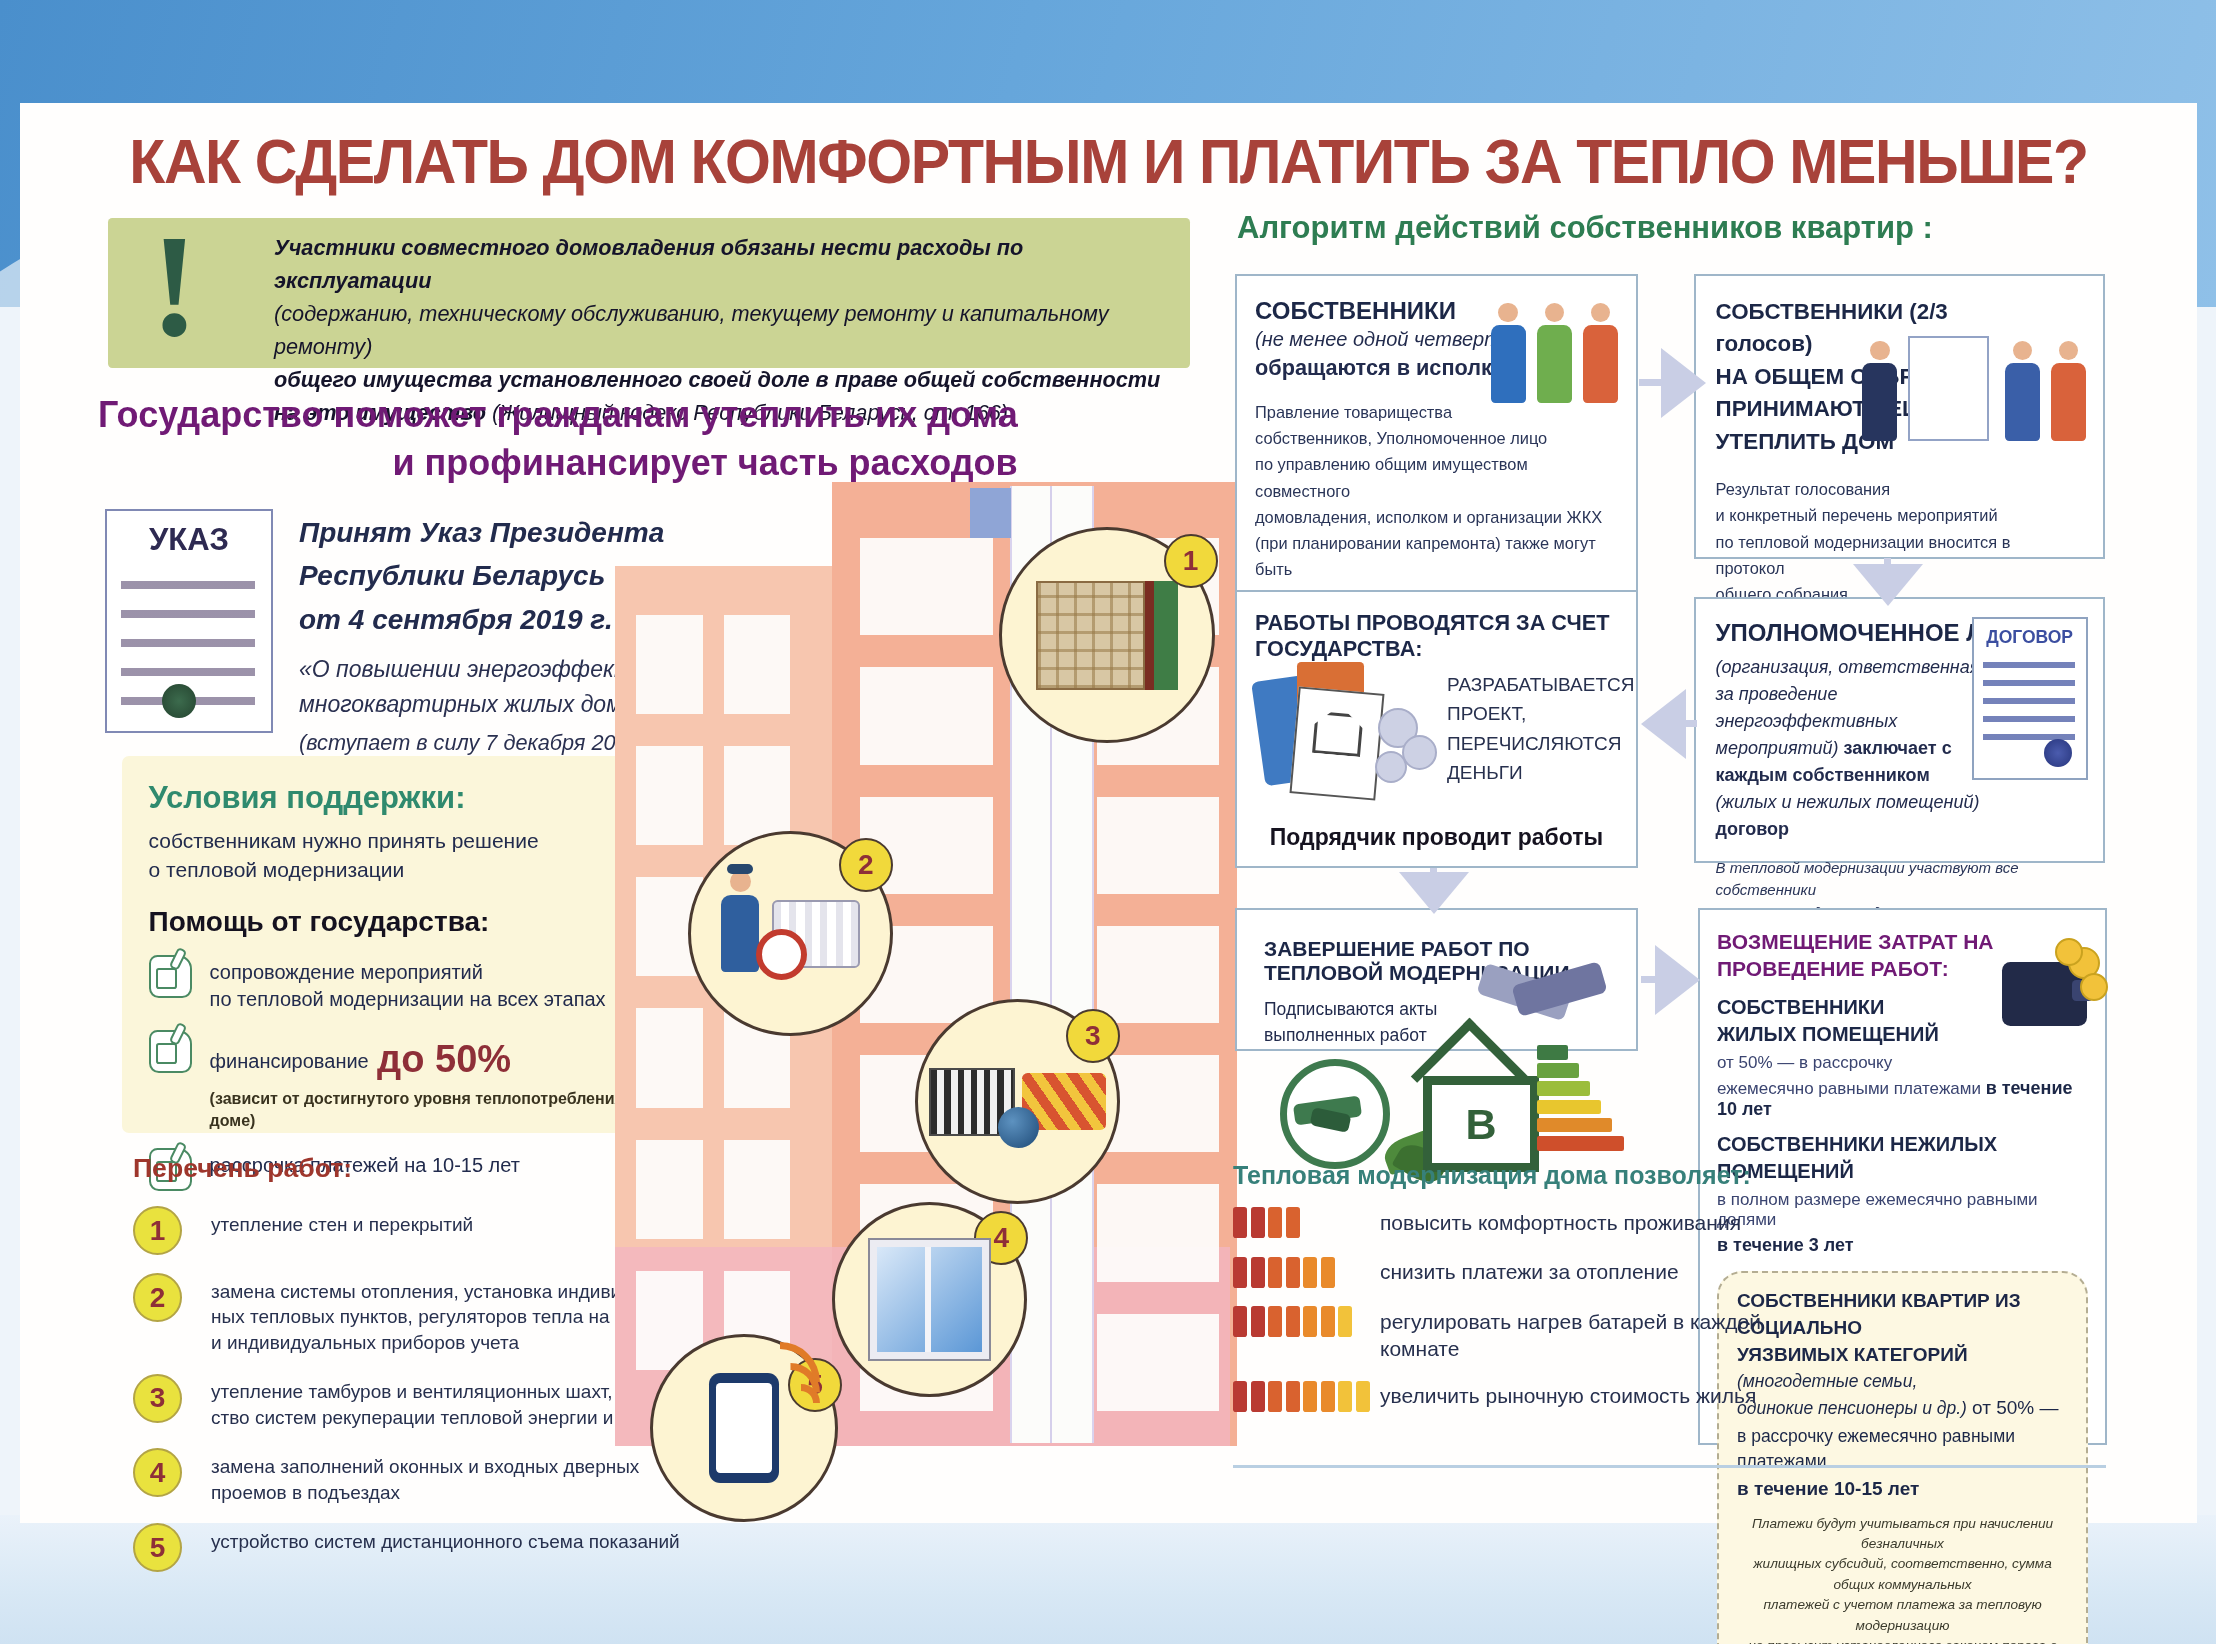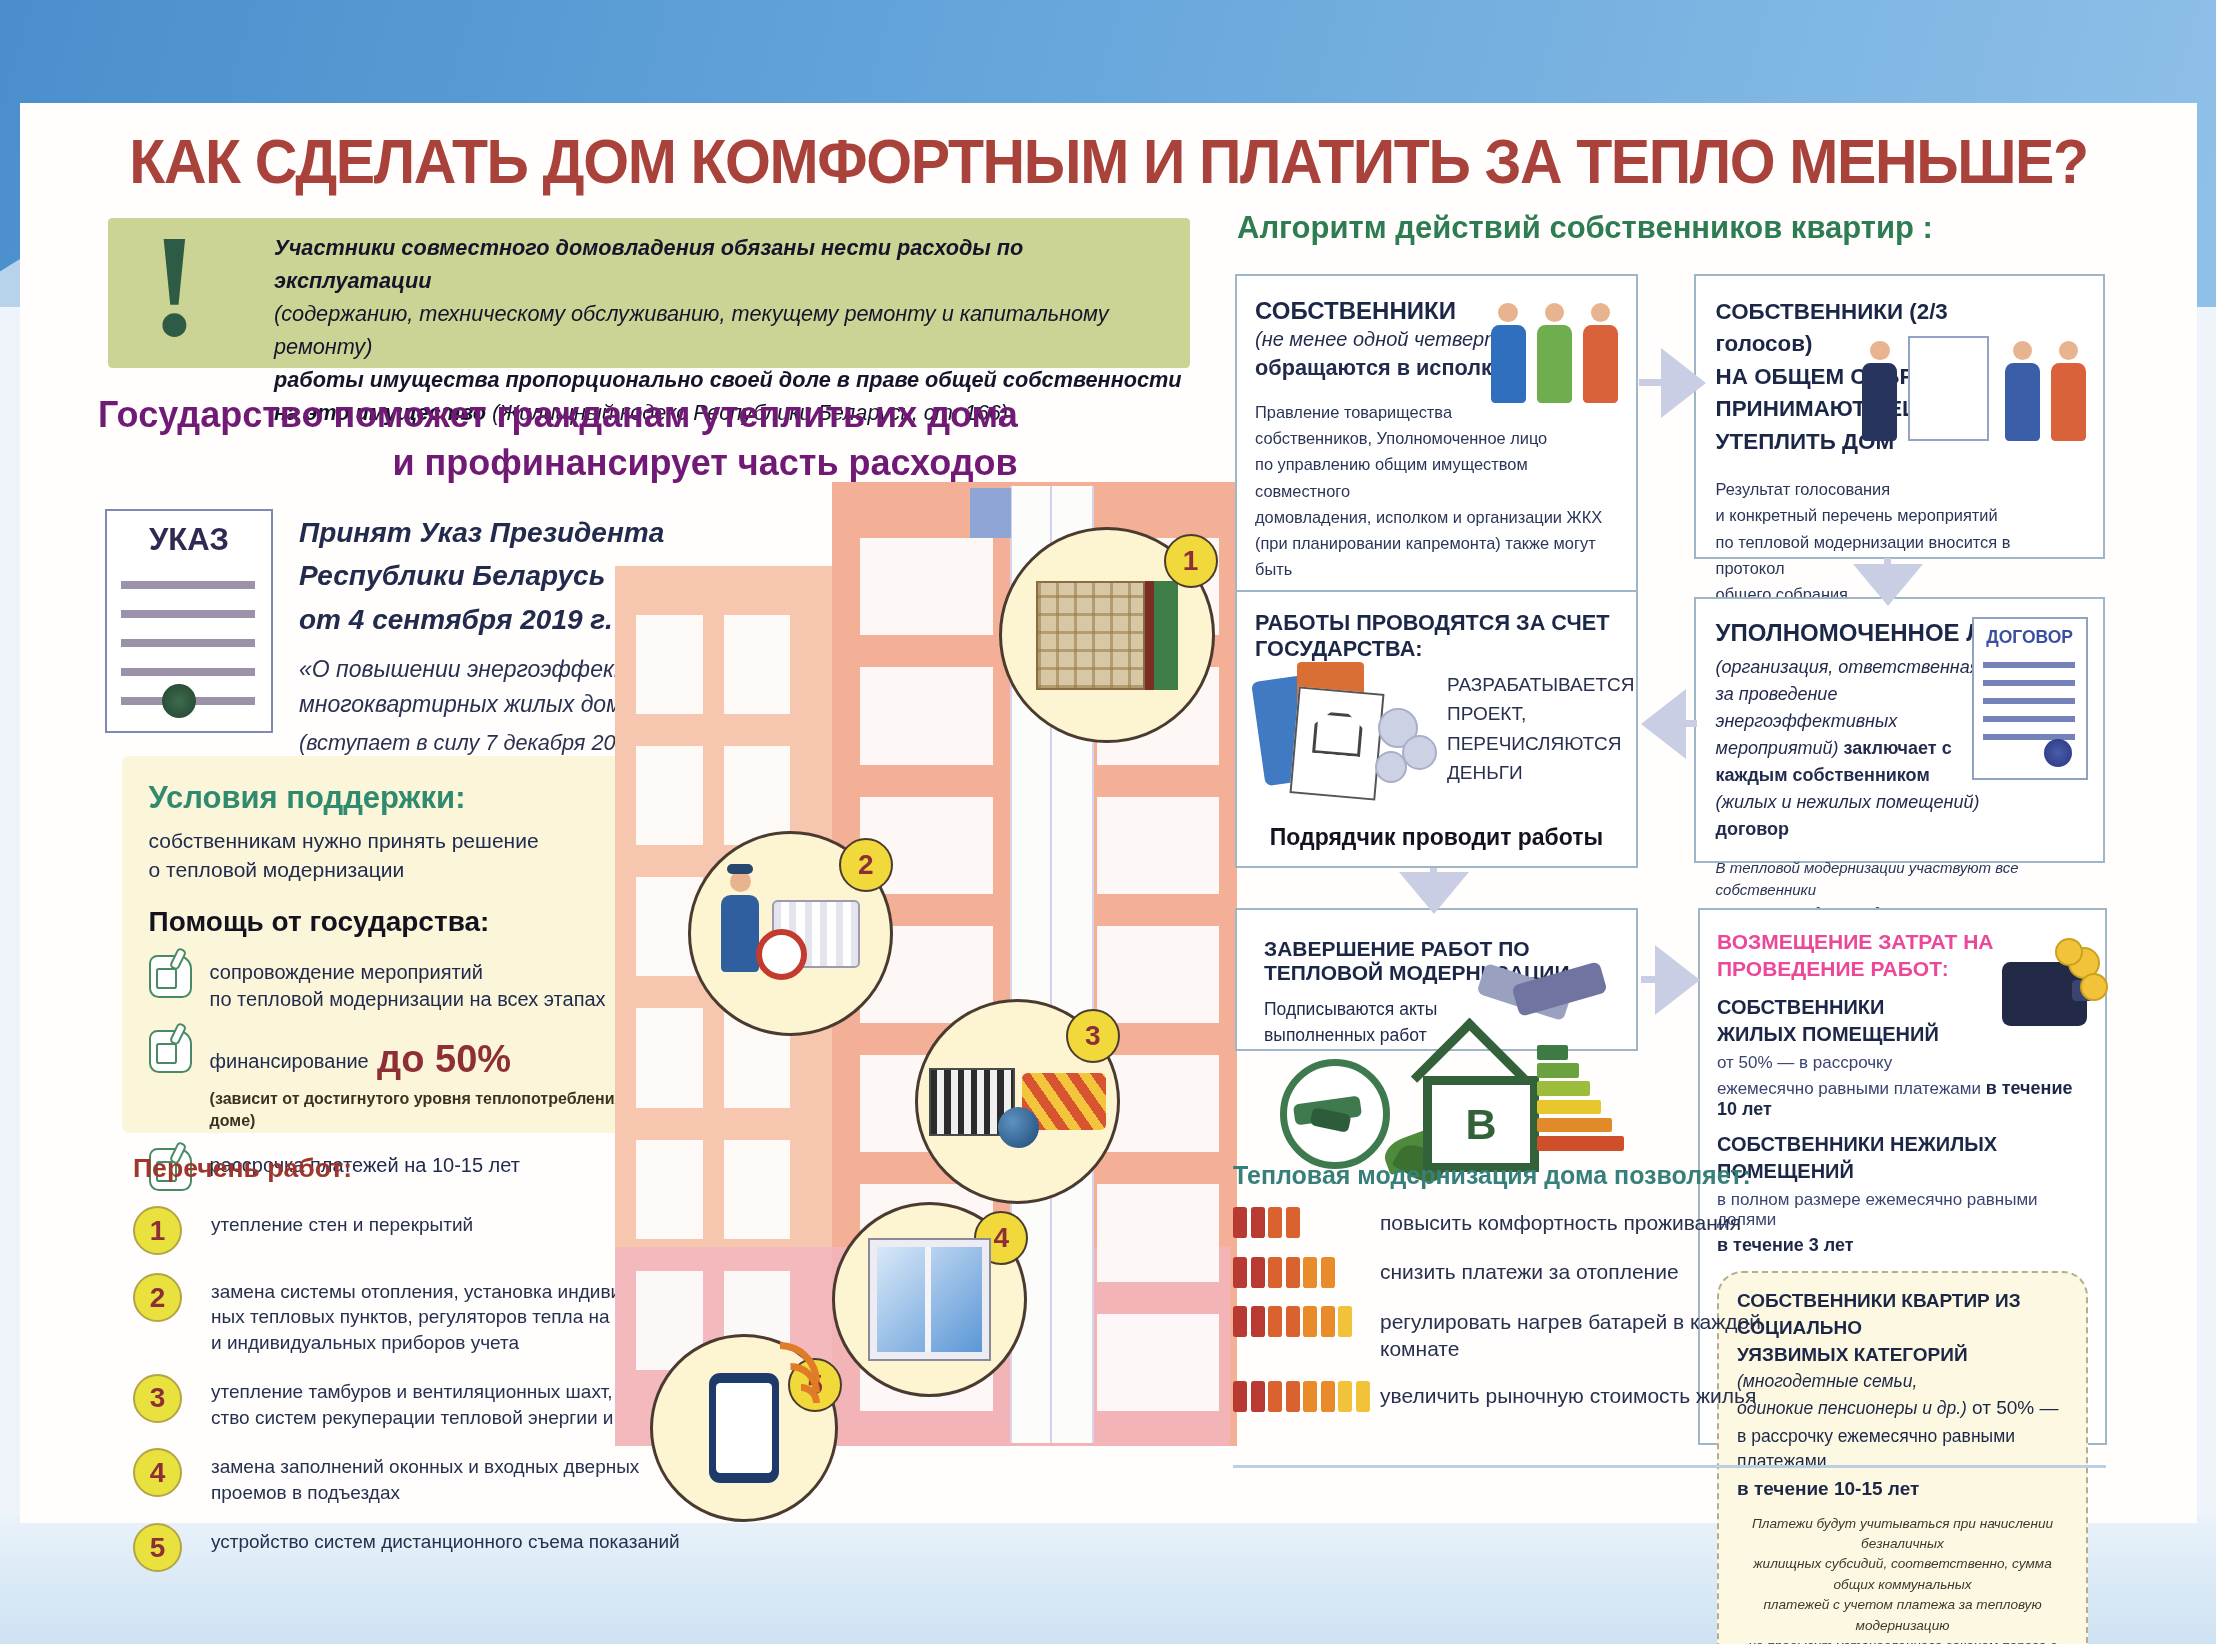--- a/index.html
+++ b/index.html
@@ -164,21 +164,21 @@
   .co3{left:117px;top:89px;width:28px;height:28px;}
   .side4{position:absolute;left:210px;top:78px;margin:0;font-size:19px;line-height:1.55;color:#27304e;}
   .foot4{position:absolute;left:0;bottom:15.4px;width:100%;text-align:center;margin:0;
          font-size:23px;font-weight:700;color:#15121f;}
   .b5title{margin:0;font-size:21px;font-weight:700;color:#1c2747;}
   .b5body{margin:11.2px 0 0;font-size:17.5px;line-height:1.5;}
   .shake{position:absolute;right:24px;top:45px;width:133px;height:77px;}
   .shk1,.shk2{position:absolute;width:91px;height:32px;border-radius:7px;}
   .shk1{left:0;top:21px;background:#9aa0c0;transform:rotate(18deg);}
   .shk2{left:35px;top:18px;background:#6f75a0;transform:rotate(-16deg);}
-  .b6title{margin:0;font-size:21px;font-weight:700;line-height:1.3;color:#ec4899;}
+  .b6title{margin:0;font-size:21px;font-weight:700;line-height:1.3;color:#701a75;}
   .res-t{margin:11.2px 0 0;font-size:20px;font-weight:700;line-height:1.35;color:#1c2747;}
   .res-b1{margin:5.6px 0 0;font-size:17px;color:#3a4470;}
   .res-b2{margin:4.2px 0 0;font-size:17px;color:#3a4470;}
   .res-b2 b{color:#1c2747;font-size:18px;}
   .wallet{position:absolute;right:18px;top:52px;width:85px;height:64px;background:#222a48;border-radius:8.4px;}
   .wallet::before{content:'';position:absolute;right:-5.6px;top:18px;width:21px;height:21px;background:#3a4470;border-radius:4.2px;}
   .wcoin{position:absolute;border-radius:50%;background:#f2c23a;border:2.1px solid #caa21f;}
   .wc1{right:-12.6px;top:-15.4px;width:28px;height:28px;} .wc2{right:4.2px;top:-24px;width:24px;height:24px;}
   .wc3{right:-21px;top:11.2px;width:24px;height:24px;}
   .vuln{margin-top:15.4px;background:#fdf8e2;border:2.1px dashed #b4ad92;border-radius:25px;padding:15.4px 18px;}
@@ -244,21 +244,21 @@
   <div class="bottom-band"></div>
   <div class="poster"></div>
 
   <h1 class="title">КАК СДЕЛАТЬ ДОМ КОМФОРТНЫМ И ПЛАТИТЬ ЗА ТЕПЛО МЕНЬШЕ?</h1>
 
   <section class="notice">
     <span class="excl">!</span>
     <div class="notice-text">
       <span class="nb">Участники совместного домовладения обязаны нести расходы по эксплуатации</span>
       <span class="ni">(содержанию, техническому обслуживанию, текущему ремонту и капитальному ремонту)</span>
-      <span class="nb">работы имущества пропорционально своей доле в праве общей собственности</span>
+      <span class="nb">общего имущества установленного своей доле в праве общей собственности</span>
       <span class="nlast"><b>на это имущество </b><i>(Жилищный кодекс Республики Беларусь, ст. 166)</i></span>
     </div>
   </section>
 
   <h2 class="state-help pre">Государство поможет гражданам утеплить их дома
 и профинансирует часть расходов</h2>
 
   <div class="doc ukaz-doc">
     <span class="doc-title">УКАЗ</span>
     <span class="ukaz-lines"></span>

